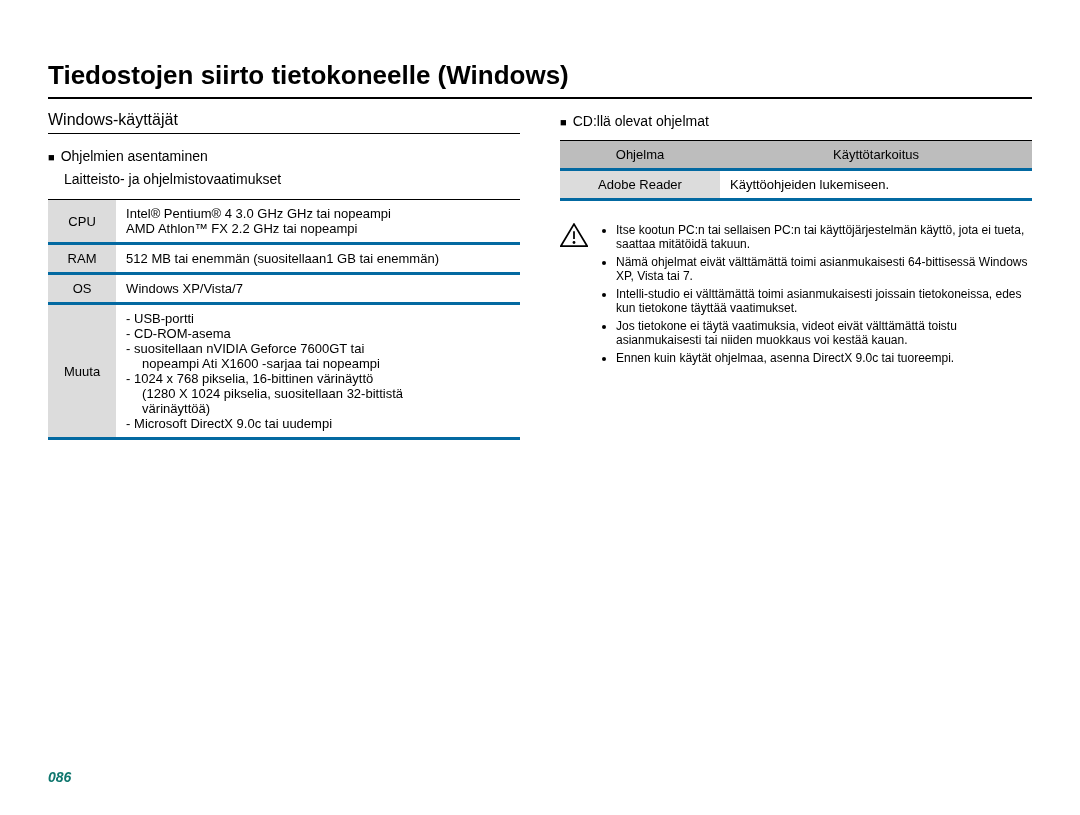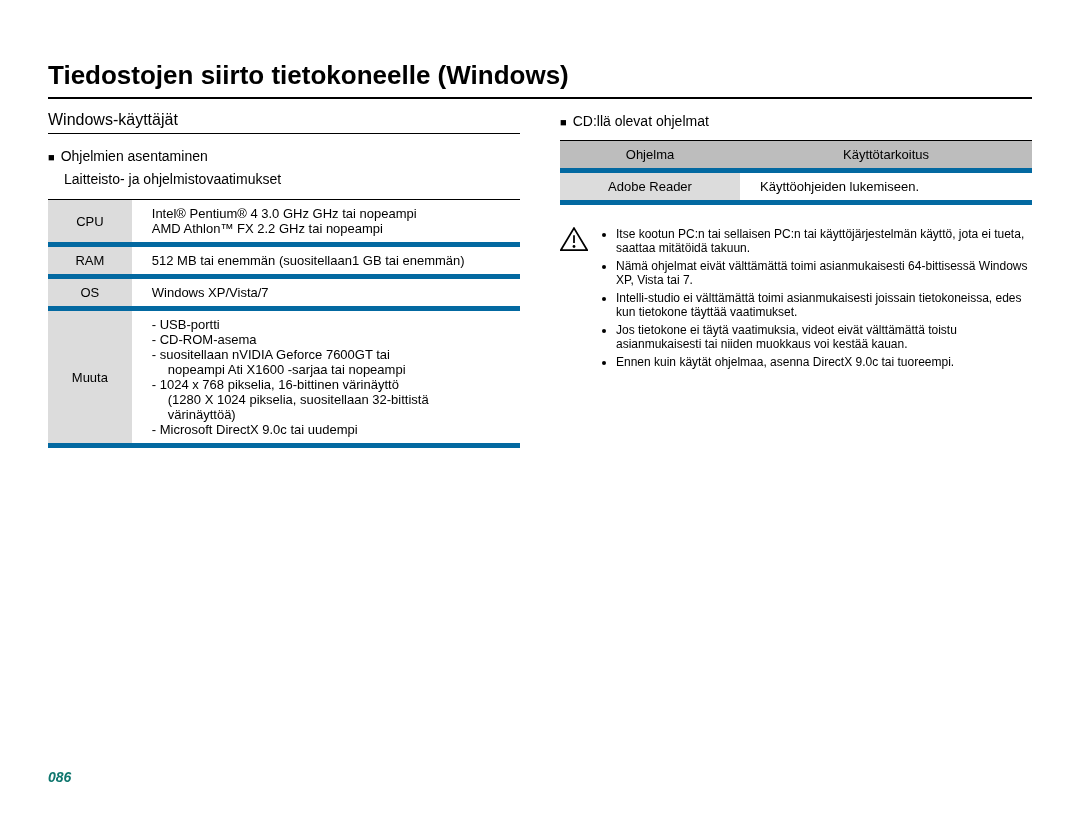--- a/index.html
+++ b/index.html
@@ -6,21 +6,21 @@
   .page{width:1080px;height:815px;position:relative;box-sizing:border-box;padding:60px 48px 40px 48px;}
   .title{font-size:26px;font-weight:bold;border-bottom:2px solid #000;padding-bottom:6px;margin-bottom:12px;}
   .columns{display:flex;gap:40px;}
   .col{flex:1;min-width:0;}
   .subheading{font-size:16px;font-weight:normal;border-bottom:1px solid #000;padding-bottom:4px;margin-bottom:14px;}
   .para{font-size:14px;margin:14px 0 18px 0;}
   .bullet-sq{font-size:14px;margin:14px 0 4px 0;display:flex;align-items:flex-start;gap:6px;}
   .bullet-sq .sq{font-size:11px;line-height:19px;}
   .sub-para{font-size:14px;margin:0 0 12px 16px;}
   table{border-collapse:collapse;width:100%;font-size:13px;}
-  th,td{border-top:1px solid #000;border-bottom:5px solid #0369a1;padding:6px 20px;text-align:left;vertical-align:top;}
+  th,td{border-top:1px solid #000;border-bottom:3px solid #0369a1;padding:6px 10px;text-align:left;vertical-align:top;}
   th{background:#bdbdbd;font-weight:normal;text-align:center;}
   td.head{background:#dcdcdc;text-align:center;vertical-align:middle;}
   .warn-box{display:flex;align-items:flex-start;gap:10px;margin-top:22px;font-size:12px;}
   .warn-icon{width:28px;height:25px;flex-shrink:0;}
   .warn-list{margin:0;padding-left:18px;}
   .warn-list li{margin-bottom:4px;}
   .pagenum{position:absolute;bottom:30px;left:48px;font-size:14px;font-style:italic;font-weight:bold;color:#0f766e;}
   .muuta-list{margin:0;padding:0;list-style:none;}
   .muuta-list li{text-indent:-8px;padding-left:8px;}
   .muuta-list .indent{padding-left:16px;text-indent:0;}

